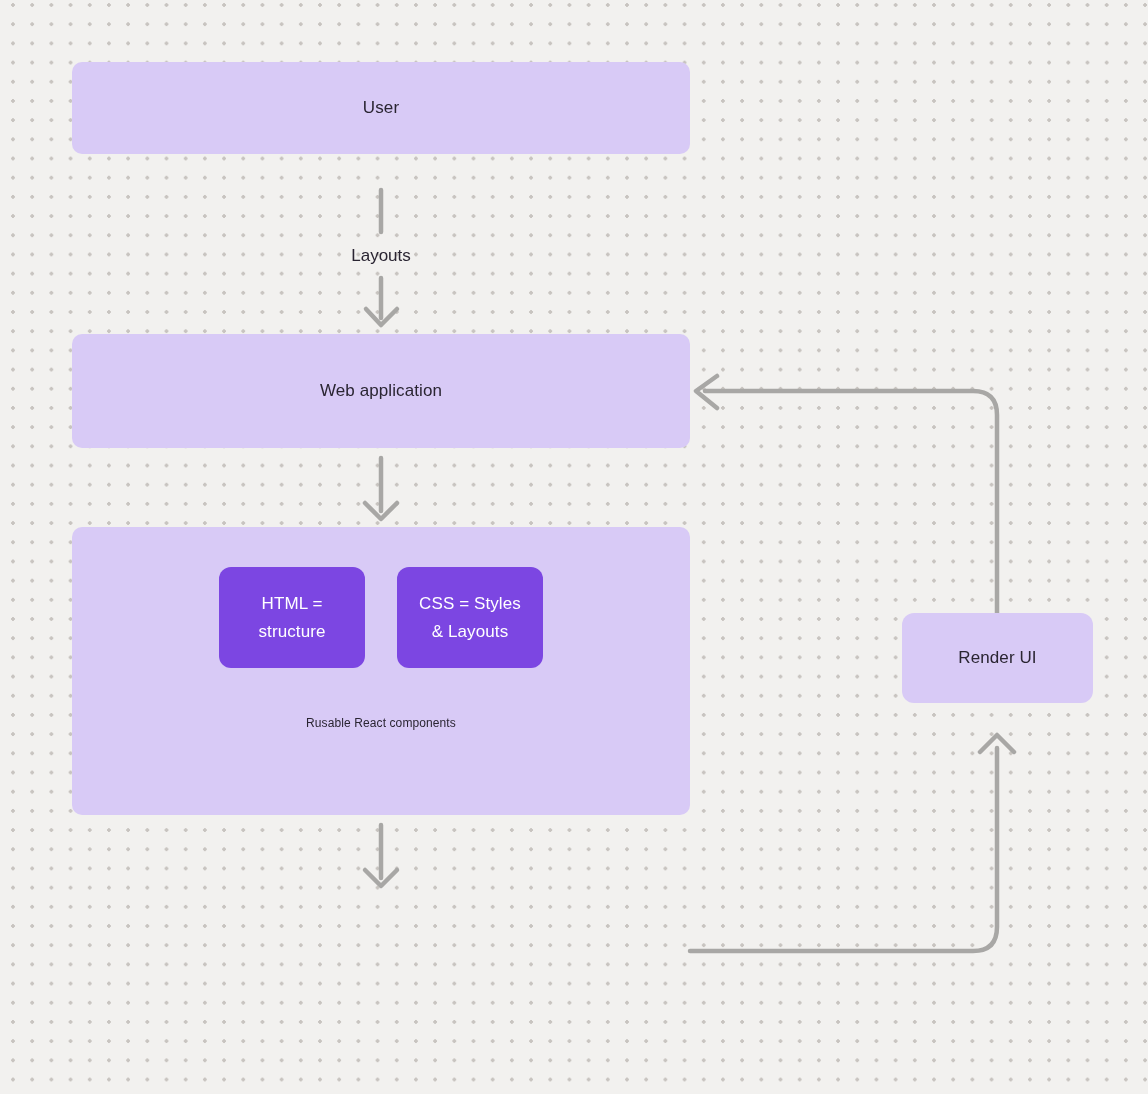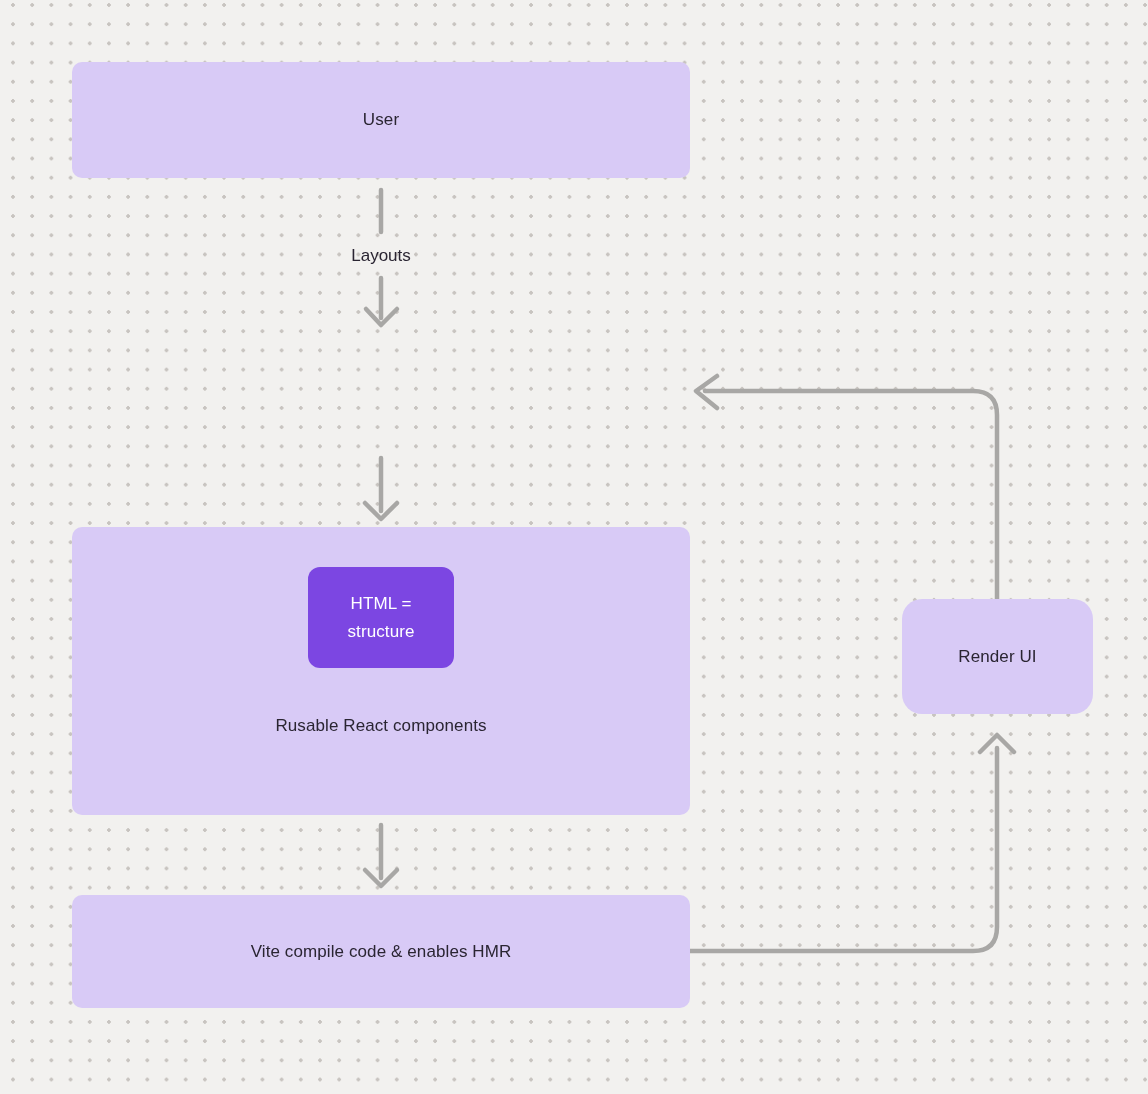--- a/index.html
+++ b/index.html
@@ -43,24 +43,24 @@
     position:absolute;
     background:var(--node-fill);
     border-radius:10px;
     display:flex;
     align-items:center;
     justify-content:center;
     font-size:17px;
     color:var(--node-text);
     letter-spacing:0.1px;
   }
-  .node-user{left:72px; top:62px; width:618px; height:116px;}
+  .node-user{left:72px; top:62px; width:618px; height:92px;}
   .node-web{left:72px; top:334px; width:618px; height:114px;}
   .node-vite{left:72px; top:895px; width:618px; height:113px;}
-  .node-render{left:902px; top:599px; width:191px; height:115px; border-radius:20px;}
+  .node-render{left:902px; top:613px; width:191px; height:90px; border-radius:12px;}
   .node-group{
     left:72px; top:527px; width:618px; height:288px;
     flex-direction:column;
     justify-content:flex-start;
   }
   .chip-row{
     display:flex;
     gap:32px;
     margin-top:40px;
   }
@@ -75,21 +75,21 @@
     justify-content:center;
     text-align:center;
     font-size:17px;
     line-height:28px;
     font-weight:500;
     padding:0 14px;
     box-sizing:border-box;
   }
   .group-caption{
     margin-top:48px;
-    font-size:17px;
+    font-size:12px;
     text-align:center;
   }
   .edge-label{
     position:absolute;
     left:321px;
     top:246px;
     width:120px;
     text-align:center;
     font-size:17px;
     color:var(--node-text);
@@ -108,31 +108,34 @@
     <path d="M690 951 H973 Q997 951 997 927 V748 M980 752 L997 735 L1014 752"></path>
     <path d="M997 613 V415 Q997 391 973 391 H705 M717 376 L696 391 L717 408"></path>
   </svg>
 
   <div class="node node-user">
     <span>User</span>
   </div>
 
   <div class="edge-label">Layouts</div>
 
+  <div class="node node-web">
+    <span>Web application</span>
+  </div>
 
   <div class="node node-group">
     <div class="chip-row">
       <div class="chip">
         <span>HTML = structure</span>
       </div>
+      <div class="chip">
+        <span>CSS = Styles &amp; Layouts</span>
+      </div>
     </div>
     <div class="group-caption">Rusable React components</div>
   </div>
 
-  <div class="node node-vite">
-    <span>Vite compile code &amp; enables HMR</span>
-  </div>
 
   <div class="node node-render">
     <span>Render UI</span>
   </div>
 
 </div>
 
 </body></html>

